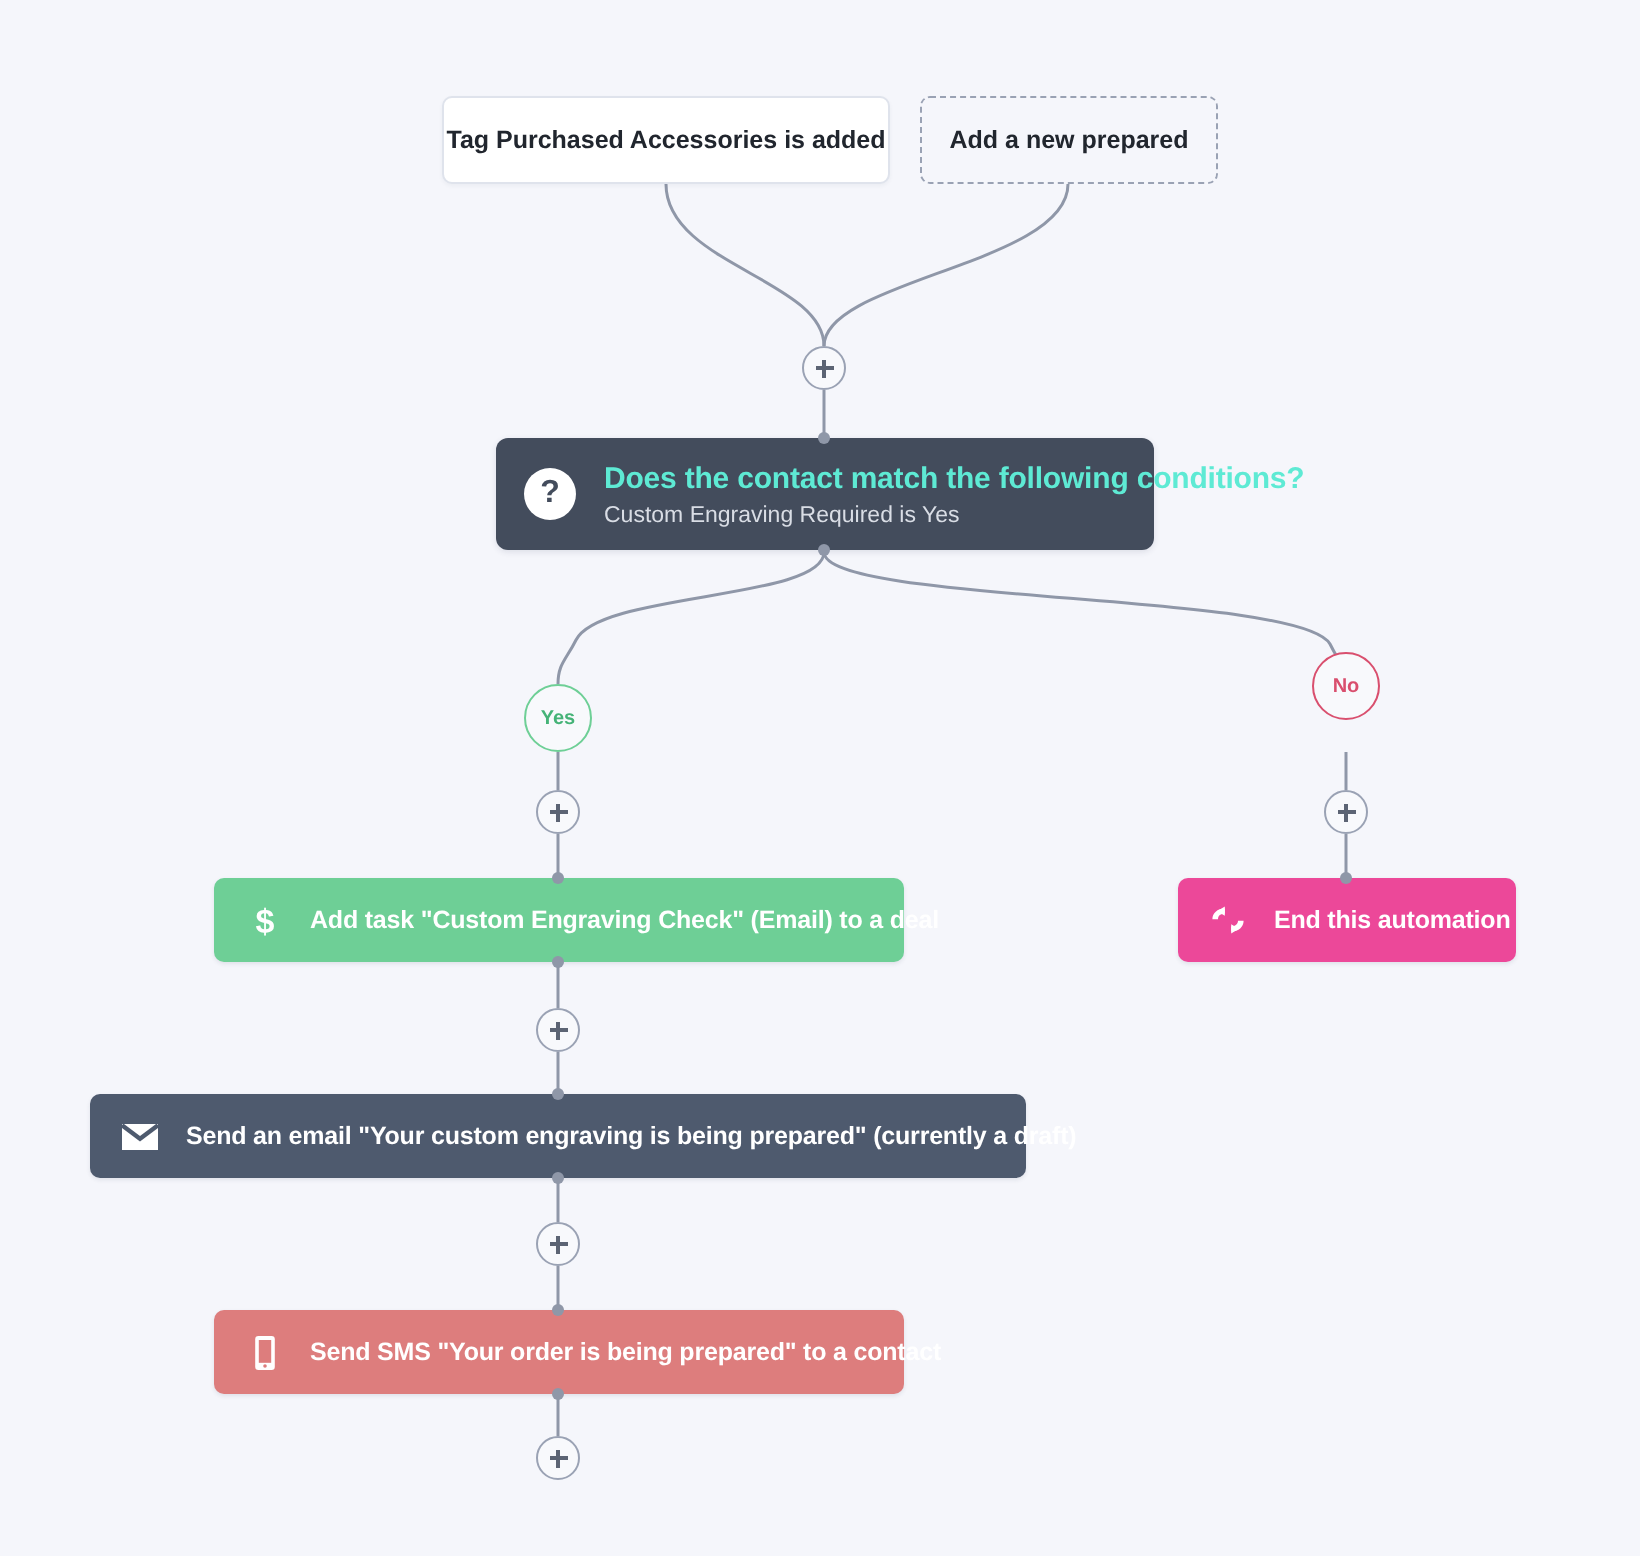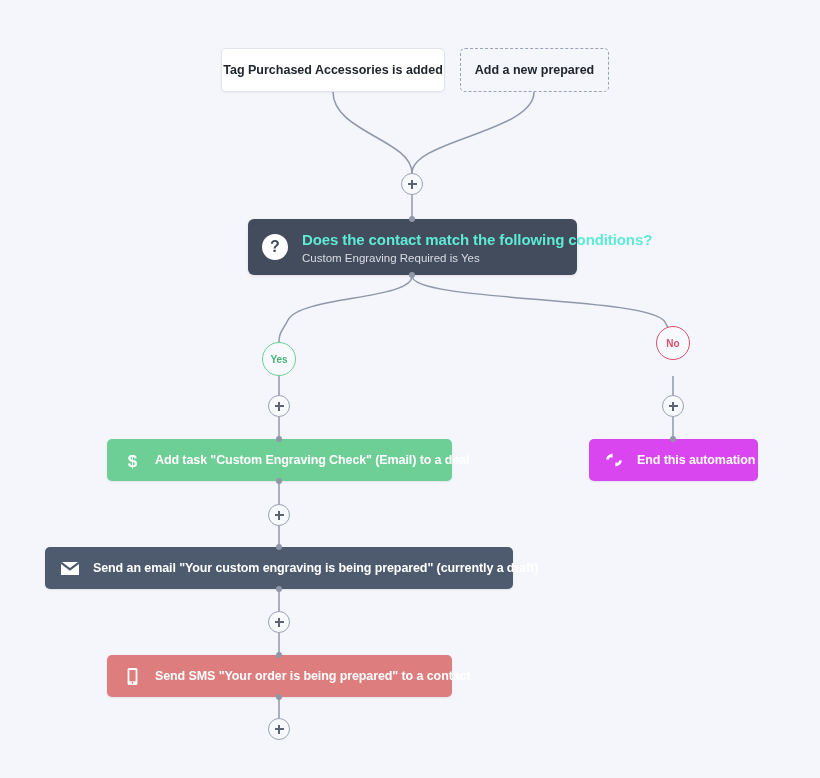--- a/index.html
+++ b/index.html
@@ -89,21 +89,21 @@
     height: 22px;
     display: flex;
     align-items: center;
     justify-content: center;
     flex: 0 0 auto;
   }
   .node .ico svg { display: block; }
 
   .node.slate  { background: #4e5a6e; }
   .node.green  { background: #6ecf96; }
-  .node.crimson{ background: #d946ef; }
+  .node.crimson{ background: #ec4899; }
   .node.salmon { background: #dd7d7d; }
 
   
   .cond {
     position: absolute;
     box-sizing: border-box;
     background: #434c5c;
     border-radius: 6px;
     display: flex;
     align-items: center;

